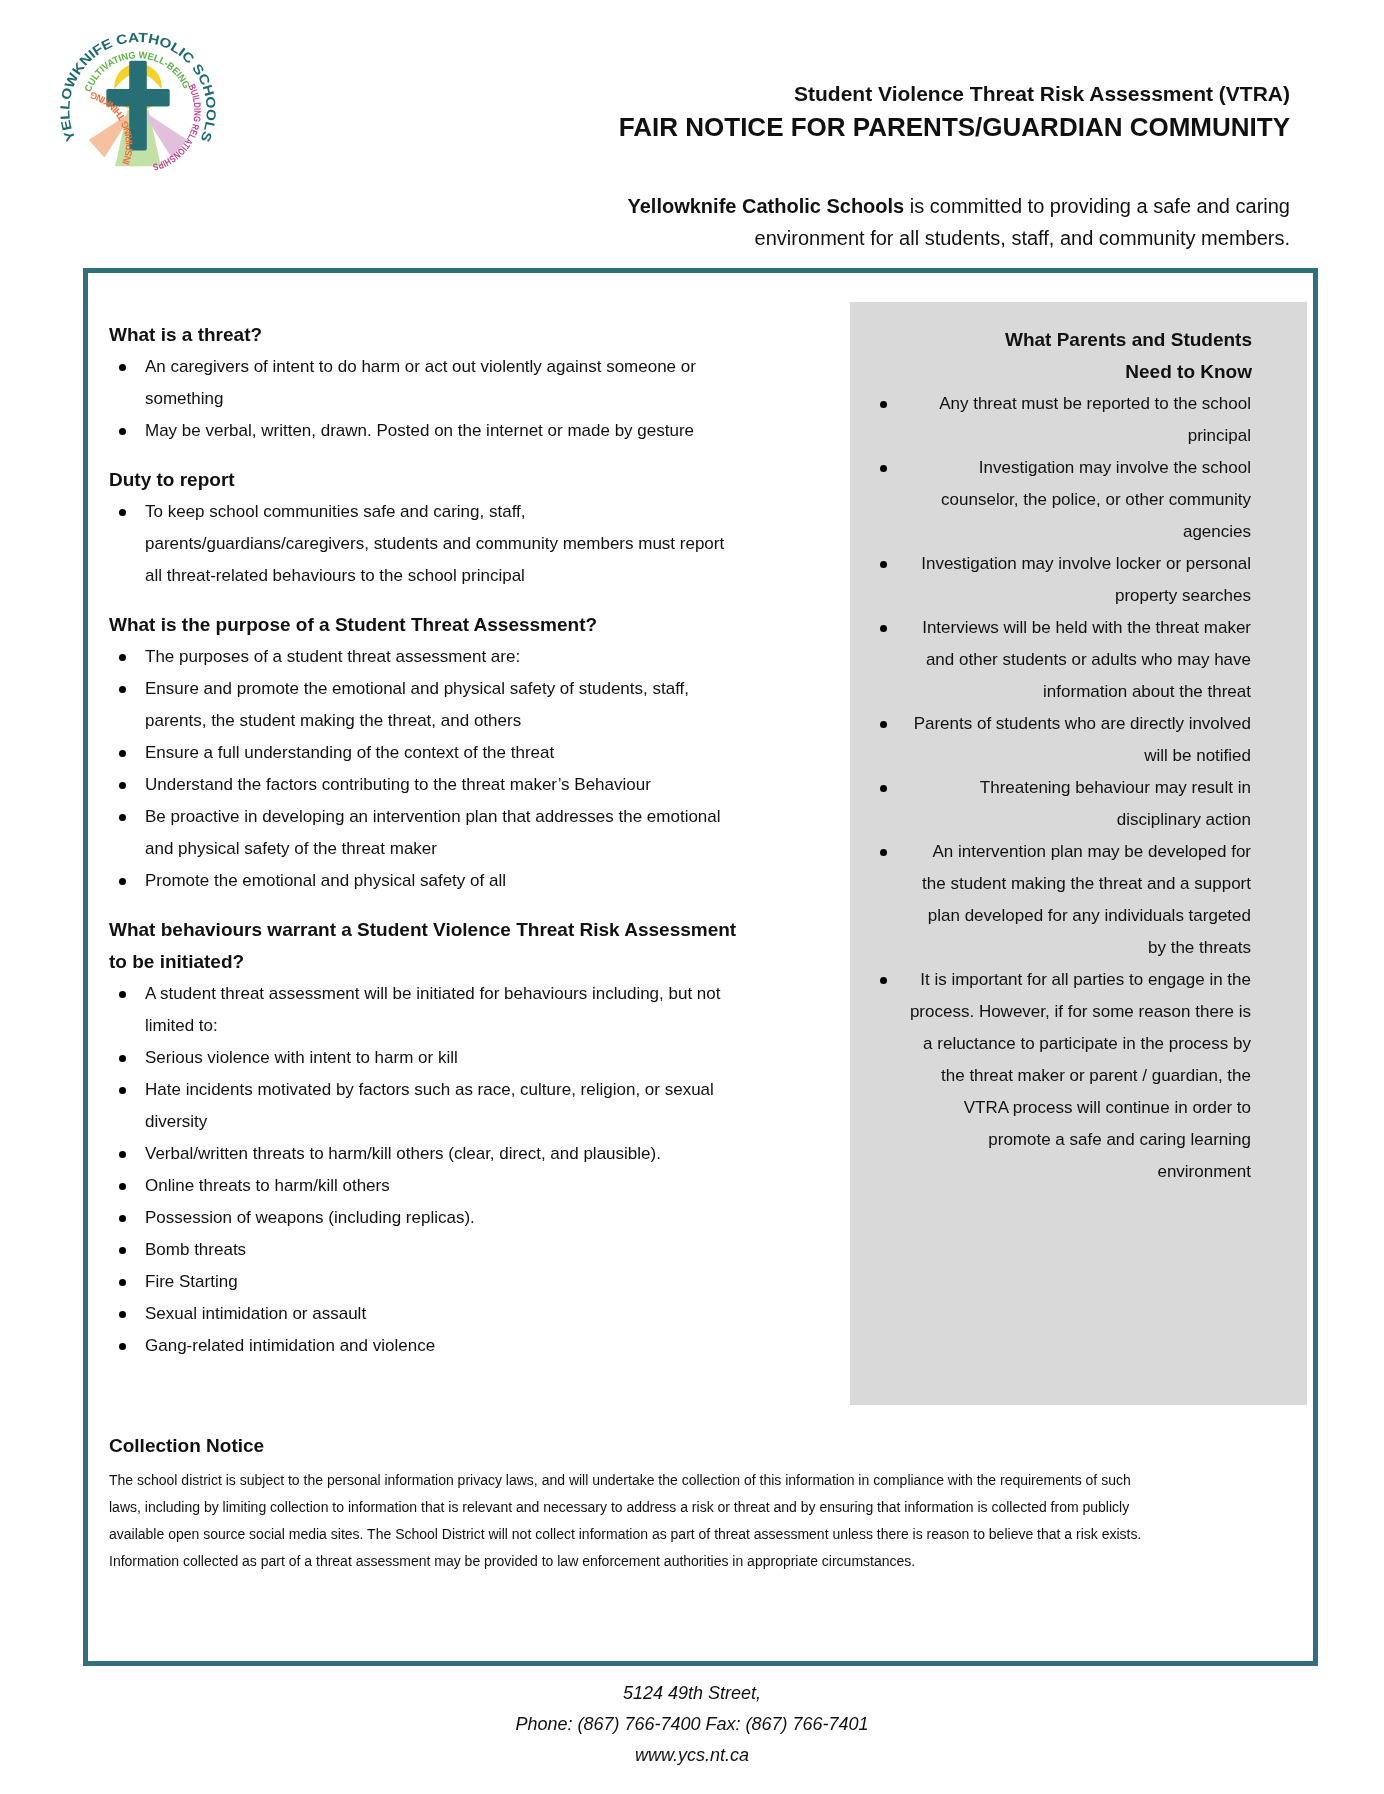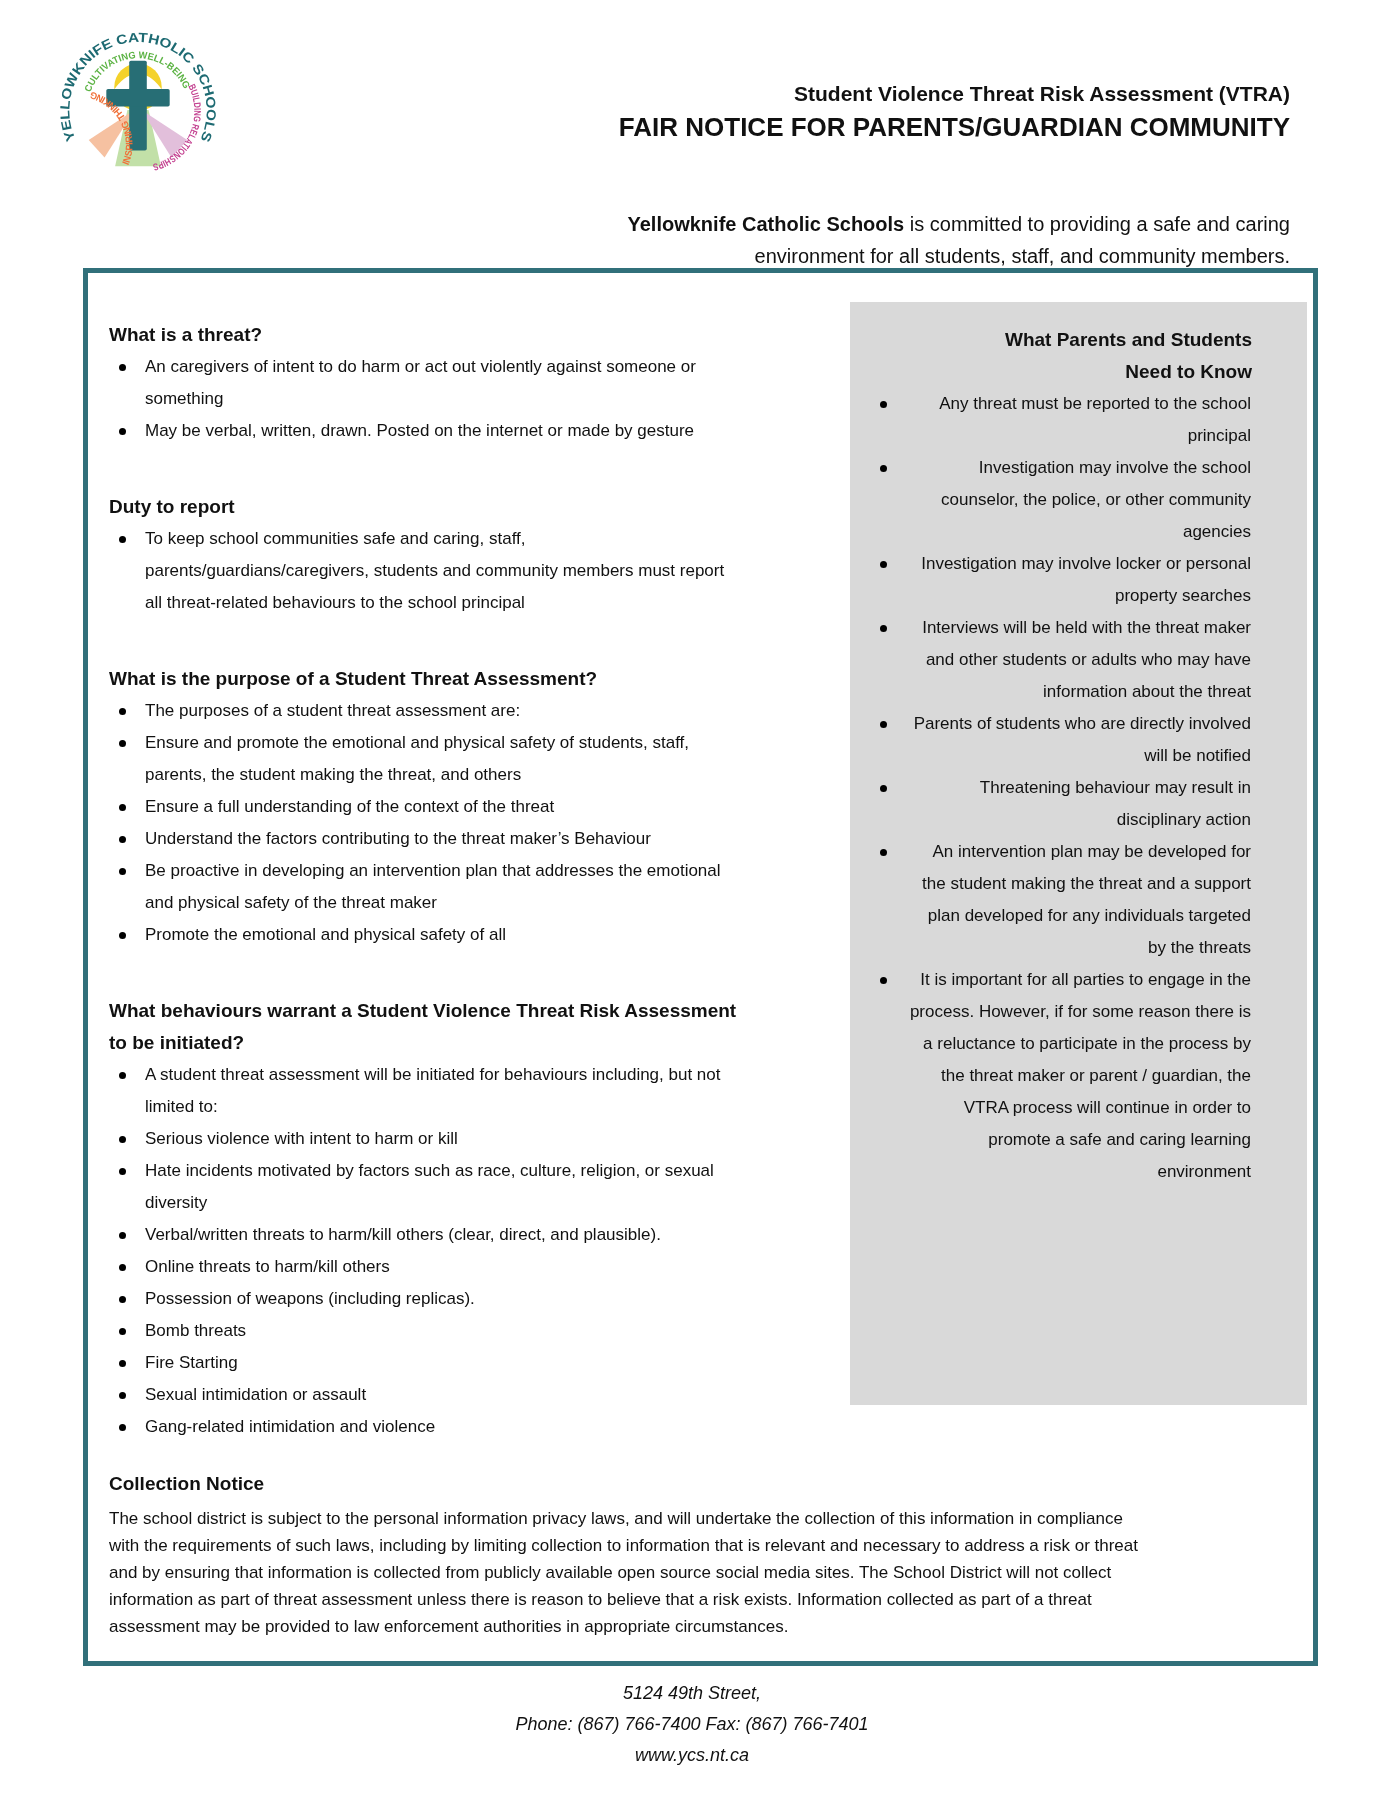--- a/index.html
+++ b/index.html
@@ -4,44 +4,44 @@
 <style>
   html,body{margin:0;padding:0;background:#fff;}
   .page{position:relative;width:1384px;height:1794px;background:#fff;overflow:hidden;
         font-family:"Liberation Sans",sans-serif;color:#111;}
 
   
   .logo{position:absolute;left:42px;top:22px;width:192px;height:176px;}
   .titles{position:absolute;left:120px;top:80px;width:1170px;text-align:right;}
   .title1{font-size:21px;font-weight:bold;line-height:28px;}
   .title2{font-size:26px;font-weight:bold;line-height:34px;margin-top:2px;}
-  .intro{margin-top:64px;font-size:20px;line-height:32px;}
+  .intro{margin-top:46px;font-size:20px;line-height:32px;}
   .intro b{font-weight:bold;}
 
   
   .content-box{position:absolute;left:83px;top:268px;width:1235px;height:1398px;
                box-sizing:border-box;border:5px solid #31707a;background:#fff;}
   .columns{display:flex;align-items:flex-start;}
   .left-col{width:640px;margin:46px 0 0 21px;}
-  .section + .section{margin-top:44px;}
+  .section + .section{margin-top:17px;}
   .section h3{margin:0;font-size:19px;font-weight:bold;line-height:32px;}
   ul.bullets{margin:0;padding:0;list-style:none;}
   ul.bullets li{position:relative;padding-left:36px;font-size:17px;line-height:32px;}
   ul.bullets li::before{content:"";position:absolute;left:10px;top:13px;width:7px;height:7px;
                         border-radius:50%;background:#000;}
   .left-col ul.bullets li{max-width:600px;}
 
   .right-panel{width:457px;box-sizing:border-box;margin:29px 6px 0 auto;
                background:#d9d9d9;height:1103px;padding:22px 55px 0 20px;text-align:right;}
   .right-panel h3{margin:0;font-size:19px;font-weight:bold;line-height:32px;}
   .right-panel ul.bullets li{max-width:345px;}
 
   .collection{margin:26px 0 0 21px;width:1040px;}
   .collection h3{margin:0;font-size:19px;font-weight:bold;line-height:30px;}
-  .collection p{margin:6px 0 0 0;font-size:17px;line-height:27px;}
+  .collection p{margin:6px 0 0 0;font-size:14px;line-height:27px;}
 
   
   .page-footer{position:absolute;left:0;top:1678px;width:1384px;text-align:center;
                font-style:italic;font-size:18px;line-height:31px;}
 </style>
 </head>
 <body>
 
 <div class="page">
 

